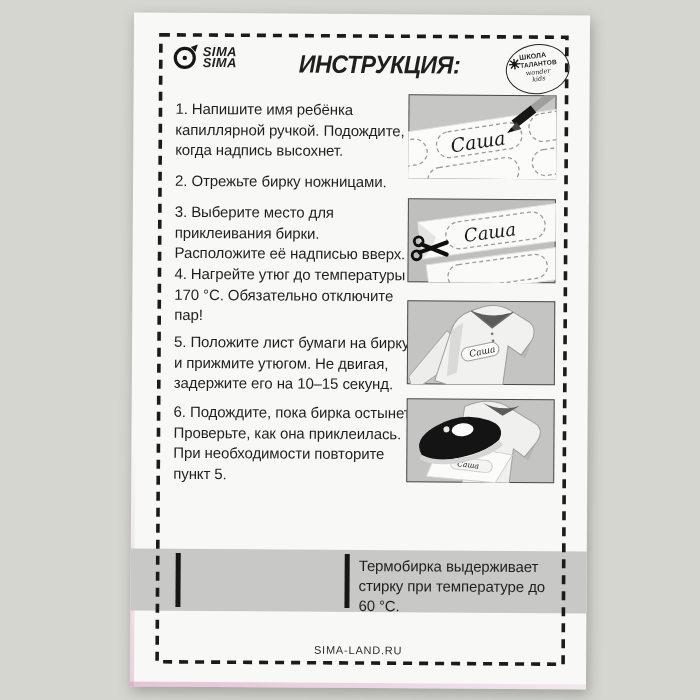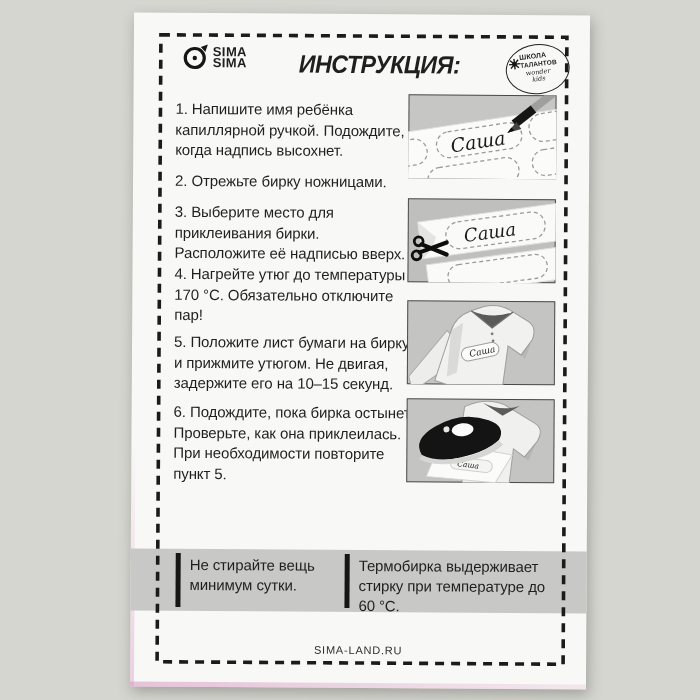--- a/index.html
+++ b/index.html
@@ -6,21 +6,21 @@
   .stage{position:relative;width:700px;height:700px;background:#d5d6d0;overflow:hidden;
          font-family:"Liberation Sans",sans-serif;color:#1f1f1d;}
   .card{position:absolute;left:132px;top:14px;width:456px;height:674px;background:#f8f8f6;
         transform:rotate(.35deg);box-shadow:2px 5px 14px rgba(60,60,55,.35);}
   .card::after{content:"";position:absolute;left:0;right:0;bottom:0;height:5px;
         background:linear-gradient(to right,rgba(216,160,196,.6),rgba(224,180,210,.25));}
   .card::before{content:"";position:absolute;left:0;top:430px;bottom:0;width:4px;
         background:linear-gradient(to bottom,rgba(216,160,196,0),rgba(216,160,196,.45));}
   .band{position:absolute;left:0;top:536px;width:100%;height:62px;background:#c8c8c6;z-index:1;}
   .dashed-border{position:absolute;left:0;top:0;z-index:3;pointer-events:none;}
-  .hdr-brand{position:absolute;left:48px;top:30px;display:flex;align-items:center;z-index:2;}
+  .hdr-brand{position:absolute;left:38px;top:30px;display:flex;align-items:center;z-index:2;font-style:italic;}
   .brand-txt{margin-left:4px;font-weight:bold;font-size:13px;line-height:11px;letter-spacing:.4px;}
   .title{position:absolute;left:140px;top:36px;width:212px;text-align:center;z-index:2;
          font-weight:bold;font-style:italic;font-size:25px;letter-spacing:-.5px;}
   .title span{display:inline-block;transform:scaleX(.93);}
   .school{position:absolute;left:372px;top:29px;width:62px;height:48px;border:1.6px solid #222;
           border-radius:50%;transform:rotate(-7deg);z-index:2;background:#f8f8f6;}
   .school .burst{position:absolute;left:3px;top:11px;}
   .school .stxt{position:absolute;left:14px;top:7px;line-height:8px;font-weight:bold;font-size:7px;letter-spacing:.1px;}
   .school .stxt2{font-size:6.5px;}
   .school .wk{position:absolute;left:16px;top:24px;font-family:"DejaVu Serif",serif;font-style:italic;
@@ -171,21 +171,20 @@
           <path d="M14,52 Q6,36 30,25 Q58,12 84,24 Q101,32 92,45 Q76,57 44,59 Q22,60 14,52 Z" fill="#141414"></path>
           <ellipse cx="57" cy="31" rx="11" ry="6.5" fill="#fdfdfd"></ellipse>
           <circle cx="41" cy="29" r="3" fill="#e8e8e6"></circle>
           <path d="M14,52 Q30,62 60,58 Q80,54 92,45 L96,50 Q80,62 48,64 Q22,64 11,56 Z" fill="#d6d6d4"></path>
         </g>
       </svg>
     </div>
 
     <div class="note n1">
       <div class="bar"></div>
-      <p>Не стирайте вещь минимум сутки.</p>
     </div>
     <div class="note n2">
       <div class="bar"></div>
       <p>Термобирка выдерживает стирку при температуре до 60 °C.</p>
     </div>
 
     <div class="site">SIMA-LAND.RU</div>
   </div>
 </div>
 

